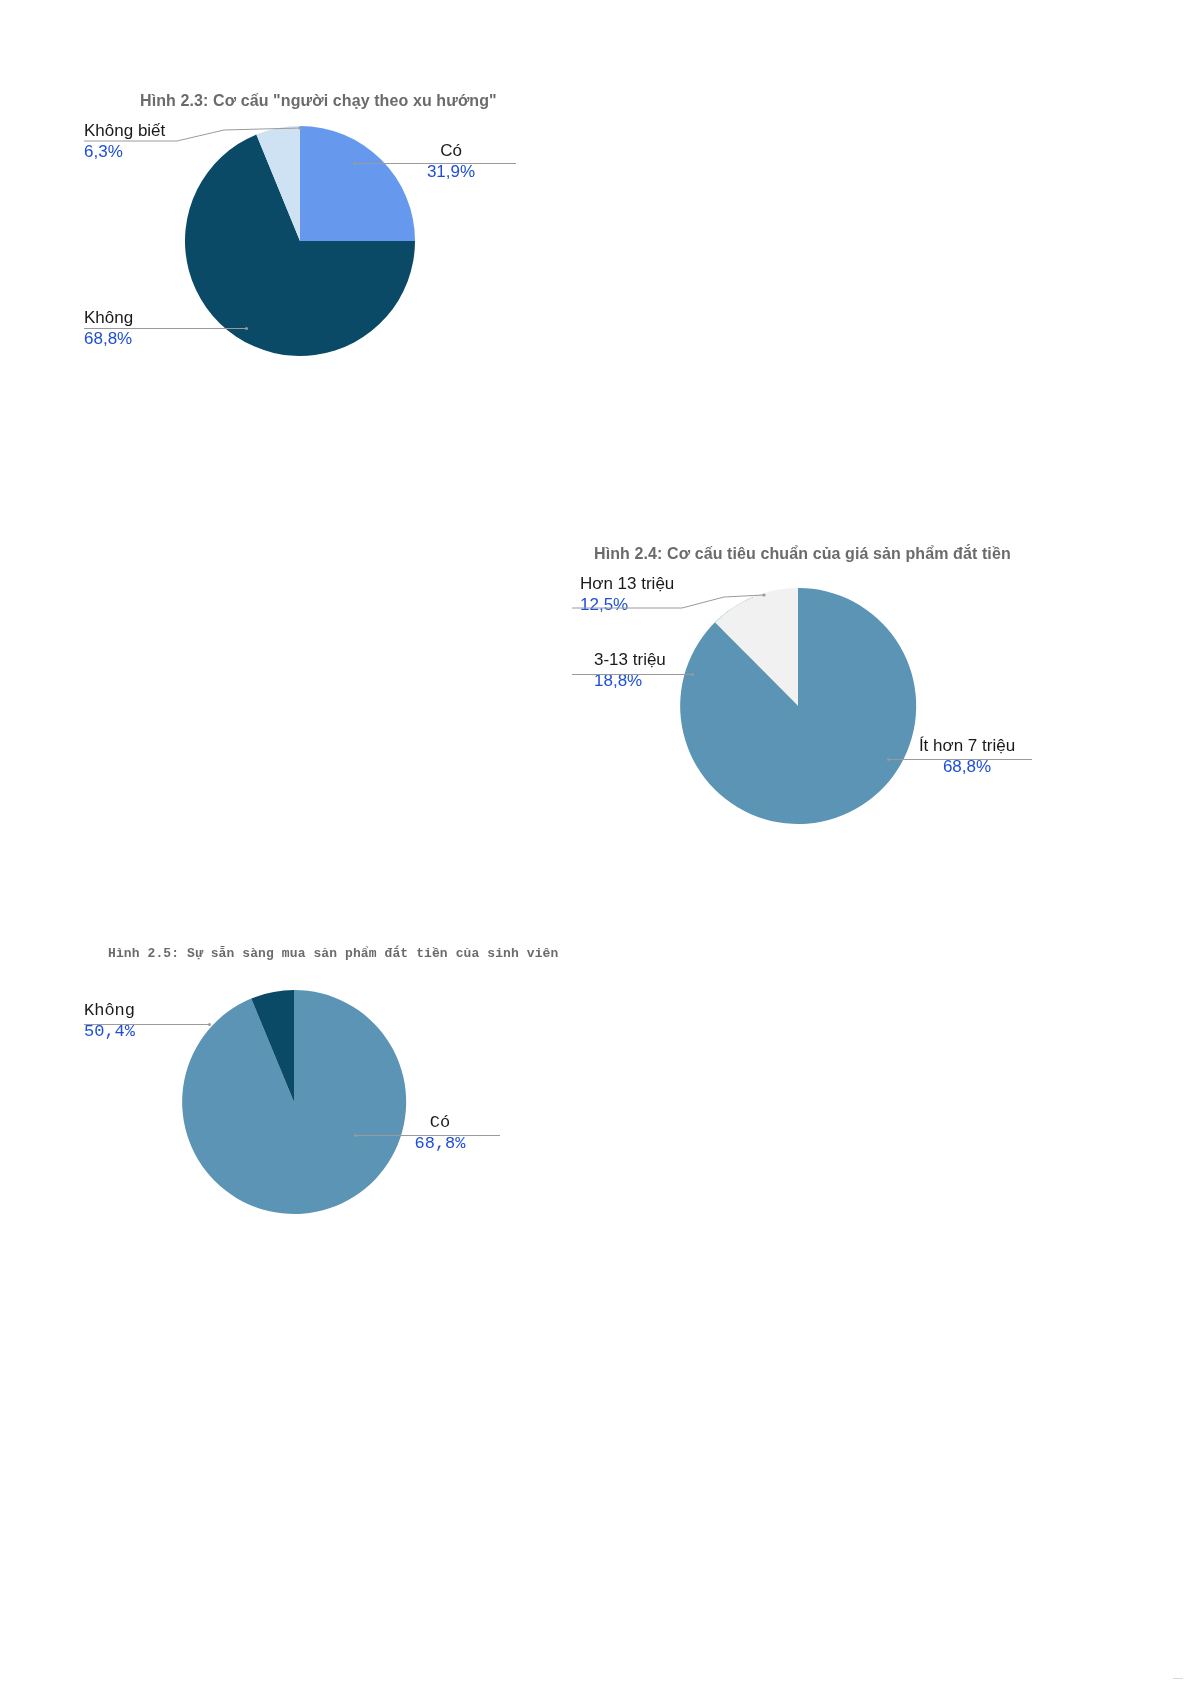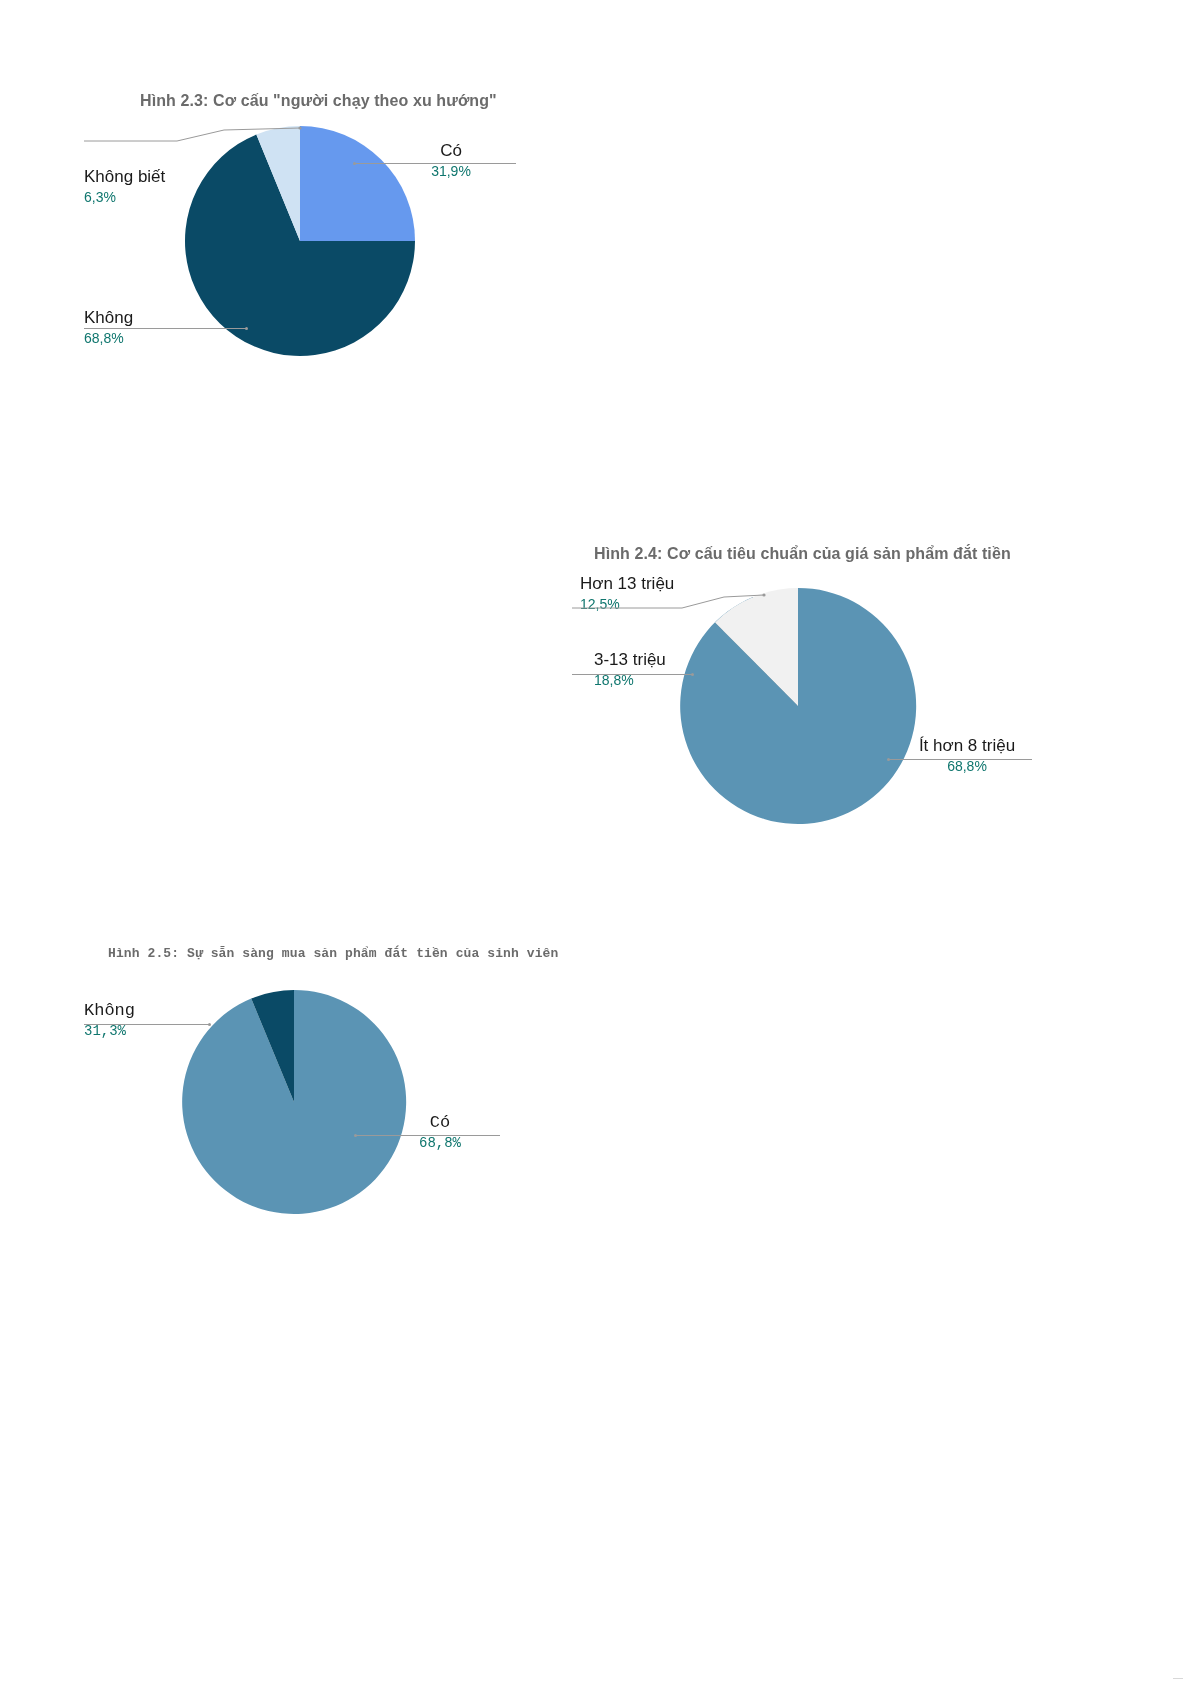--- a/index.html
+++ b/index.html
@@ -41,22 +41,22 @@
     white-space: nowrap;
   }
   .slice-label .lbl-name {
     display: block;
     color: #1a1a1a;
     font-size: 17px;
     line-height: 20px;
   }
   .slice-label .lbl-val {
     display: block;
-    color: #0f766e;
-    font-size: 14px;
+    color: #1d4ed8;
+    font-size: 17px;
     line-height: 21px;
   }
   .slice-label.align-right {
     text-align: center;
   }
   .leader {
     position: absolute;
     background: #9a9a9a;
     height: 1px;
   }
@@ -68,21 +68,21 @@
     background: #9a9a9a;
   }
   .leader-angled {
     position: absolute;
     overflow: visible;
   }
   
   #chart1 { left: 0px; top: 0px; width: 600px; height: 420px; }
   #chart1 .chart-title { left: 140px; top: 92px; font-size: 16px; }
   #chart1 .pie-wrap { left: 185px; top: 126px; }
-  #chart1 .lbl-khongbiet { left: 84px; top: 121px; margin-top: 46px; }
+  #chart1 .lbl-khongbiet { left: 84px; top: 121px; }
   #chart1 .lbl-co { left: 386px; top: 141px; width: 130px; }
   #chart1 .lbl-khong { left: 84px; top: 308px; }
 
   
   #chart2 { left: 0px; top: 0px; width: 1026px; height: 900px; }
   #chart2 .chart-title { left: 594px; top: 545px; font-size: 16px; }
   #chart2 .pie-wrap { left: 680px; top: 588px; }
   #chart2 .lbl-hon13 { left: 580px; top: 574px; }
   #chart2 .lbl-313 { left: 594px; top: 650px; }
   #chart2 .lbl-ithon3 { left: 902px; top: 736px; width: 130px; }
@@ -172,21 +172,21 @@
     </svg>
 
     <div class="slice-label lbl-313">
       <span class="lbl-name">3-13 triệu</span>
       <span class="lbl-val">18,8%</span>
     </div>
     <div class="leader" style="left:572px; top:674px; width:120px;"></div>
     <div class="leader-dot" style="left:691px; top:673px;"></div>
 
     <div class="slice-label lbl-ithon3 align-right">
-      <span class="lbl-name">Ít hơn 8 triệu</span>
+      <span class="lbl-name">Ít hơn 7 triệu</span>
       <span class="lbl-val">68,8%</span>
     </div>
     <div class="leader" style="left:888px; top:759px; width:144px;"></div>
     <div class="leader-dot" style="left:887px; top:758px;"></div>
   </div>
 
   <div class="chart-block" id="chart3">
 
     <div class="chart-title">Hình 2.5: Sự sẵn sàng mua sản phẩm đắt tiền của sinh viên</div>
 
@@ -194,21 +194,21 @@
       <svg class="pie-svg" width="224" height="224" viewBox="0 0 224 224">
 
         <path d="M112,112 L112,0 A112,112 0 1,1 69.22,8.56 Z" fill="#5b94b4"></path>
 
         <path d="M112,112 L69.22,8.56 A112,112 0 0,1 112,0 Z" fill="#0a4a66"></path>
       </svg>
     </div>
 
     <div class="slice-label lbl-khong">
       <span class="lbl-name">Không</span>
-      <span class="lbl-val">31,3%</span>
+      <span class="lbl-val">50,4%</span>
     </div>
     <div class="leader" style="left:84px; top:1024px; width:125px;"></div>
     <div class="leader-dot" style="left:208px; top:1023px;"></div>
 
     <div class="slice-label lbl-co align-right">
       <span class="lbl-name">Có</span>
       <span class="lbl-val">68,8%</span>
     </div>
     <div class="leader" style="left:355px; top:1135px; width:145px;"></div>
     <div class="leader-dot" style="left:354px; top:1134px;"></div>

